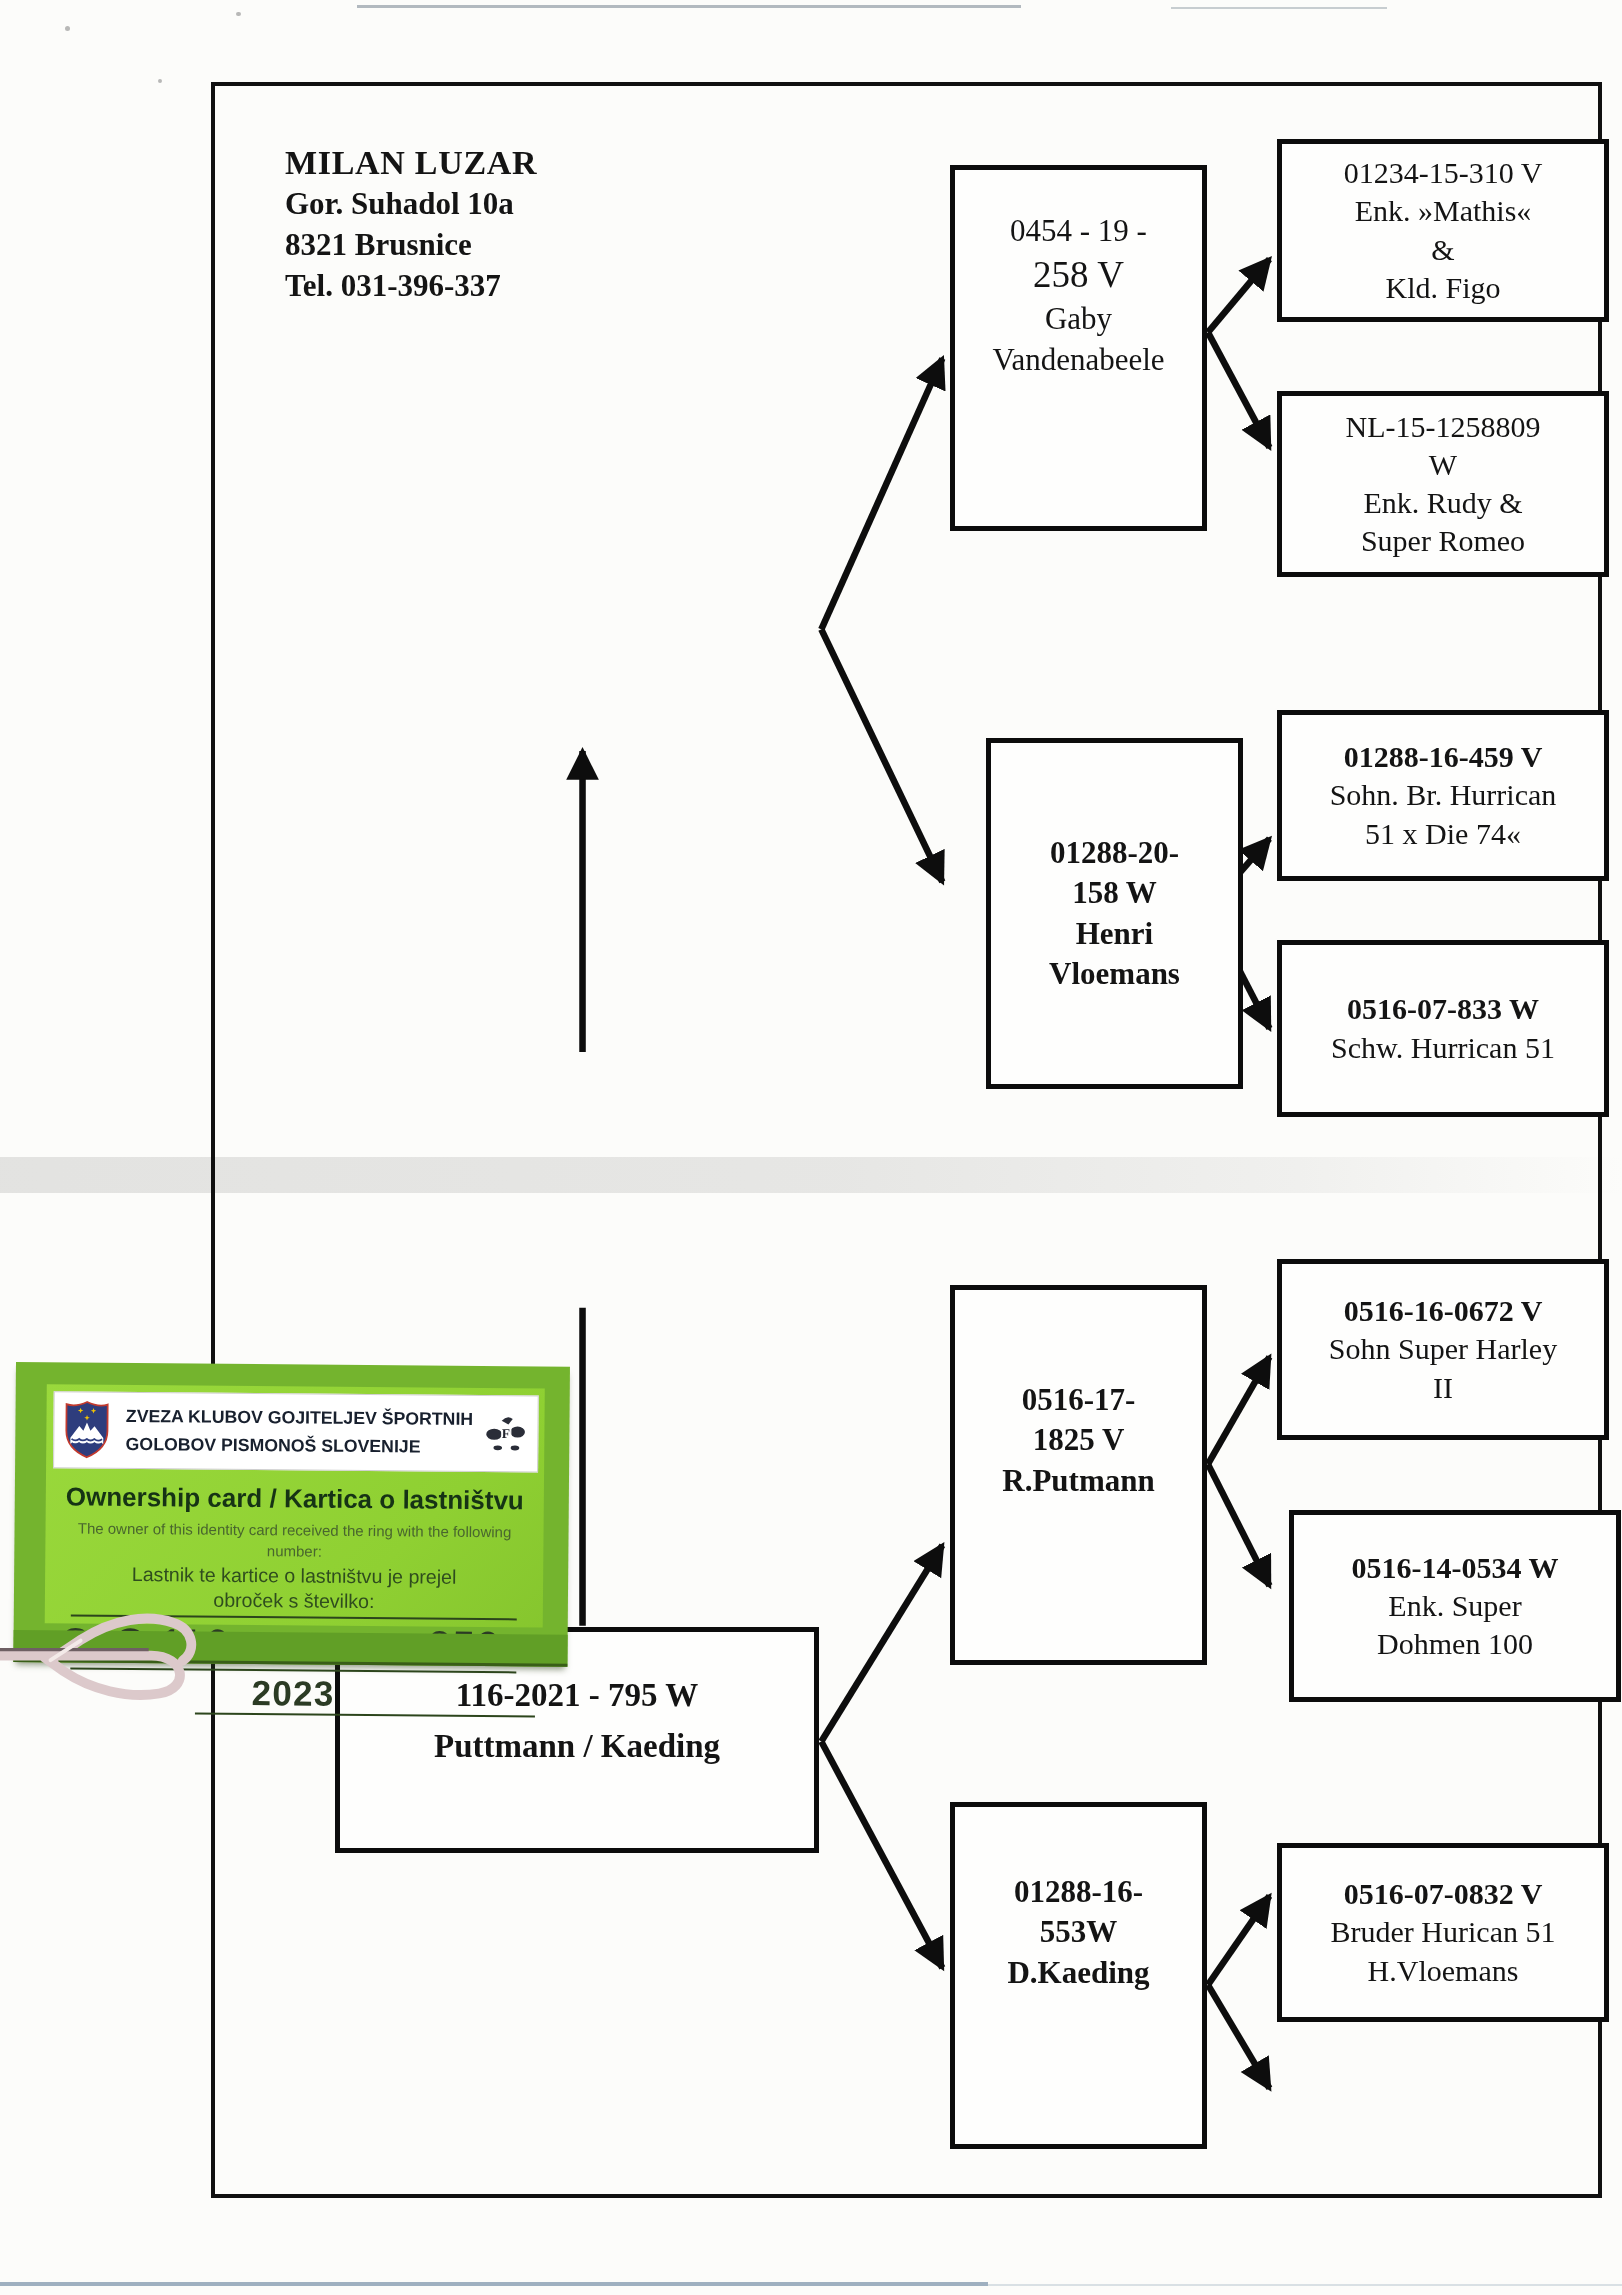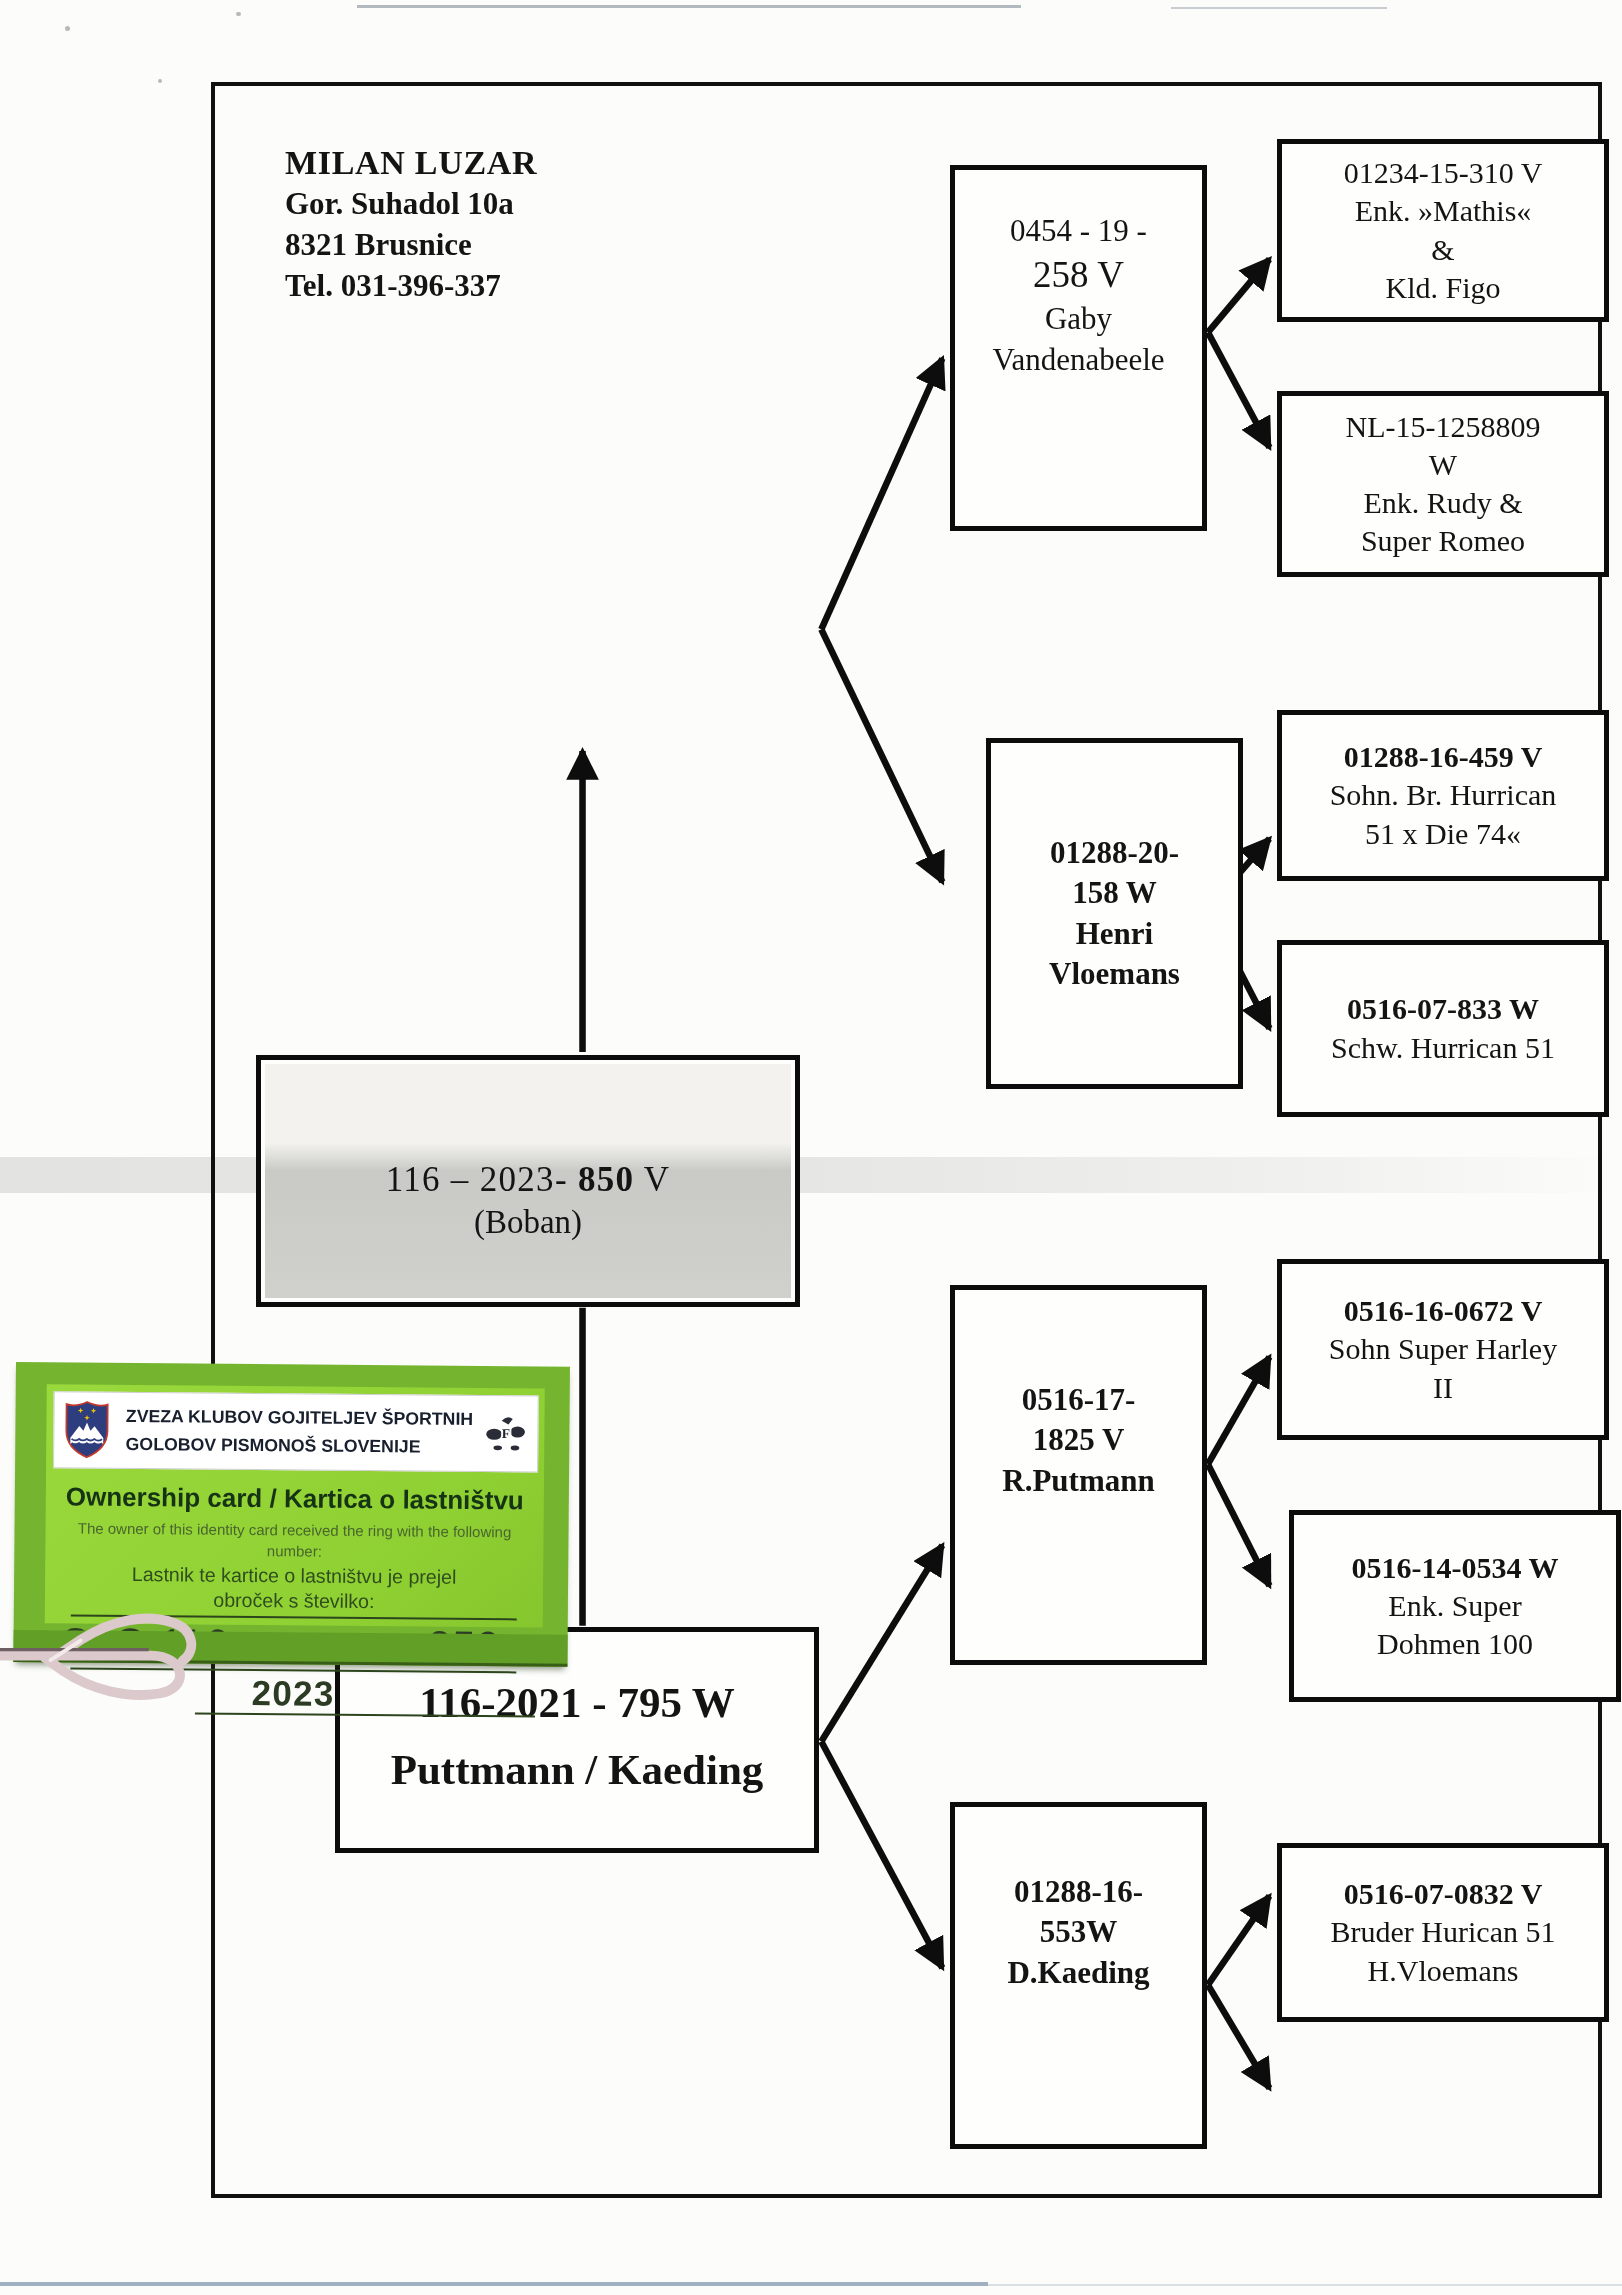--- a/index.html
+++ b/index.html
@@ -45,21 +45,21 @@
   #node-father .ln2,#node-father .ln3{font-size:27.5px;line-height:1.3;}
 
   #node-subject{left:256px;top:1055px;width:544px;height:252px;padding-top:98px;}
   #node-subject .tint{position:absolute;z-index:0;left:3.9px;right:3.9px;top:3.9px;bottom:3.9px;background:#f3f2ef;}
   #node-subject .gband{position:absolute;z-index:0;left:3.9px;right:3.9px;bottom:3.9px;height:64%;
       background:linear-gradient(180deg,rgba(203,203,200,0) 0%,#c9c9c6 18%,#d0d0cd 100%);}
   #node-subject .ln1{font-size:35px;letter-spacing:1.3px;}
   #node-subject .ln2{font-size:33px;}
 
   #node-mother{left:335px;top:1627px;width:484px;height:226px;padding-top:38px;}
-  #node-mother .ln{font-size:43px;font-weight:bold;line-height:1.55;}
+  #node-mother .ln{font-size:33px;font-weight:bold;line-height:1.55;}
 
   #node-ff{left:950px;top:165px;width:257px;height:366px;padding-top:41px;}
   #node-ff .ln{font-size:31px;line-height:1.3;}
   #node-ff .ln2{font-size:37px;}
 
   #node-fm{left:950px;top:738px;width:257px;height:351px;justify-content:center;margin-left:36px;}
   #node-fm .ln{font-size:31px;font-weight:bold;line-height:1.3;}
 
   #node-mf{left:950px;top:1285px;width:257px;height:380px;padding-top:90px;}
   #node-mf .ln{font-size:31px;font-weight:bold;line-height:1.3;}
@@ -150,26 +150,20 @@
       <line x1="1255" y1="2662" x2="1440" y2="2362" marker-end="url(#ah)"></line>
       <line x1="1255" y1="2662" x2="1440" y2="3008" marker-end="url(#ah)"></line>
       <line x1="1846" y1="2238" x2="1940" y2="2074" marker-end="url(#ah)"></line>
       <line x1="1846" y1="2238" x2="1940" y2="2424" marker-end="url(#ah)"></line>
       <line x1="1846" y1="3034" x2="1940" y2="2898" marker-end="url(#ah)"></line>
       <line x1="1846" y1="3034" x2="1940" y2="3192" marker-end="url(#ah)"></line>
     </g>
   </svg>
 
 
-  <div class="pnode" id="node-subject">
-    <div class="tint"></div>
-    <div class="gband"></div>
-    <div class="ln ln1"><span>116 – 2023- </span><span class="b">850</span><span> V</span></div>
-    <div class="ln ln2">(Boban)</div>
-  </div>
 
   <div class="pnode" id="node-mother">
     <div class="ln">116-2021 - 795 W</div>
     <div class="ln">Puttmann / Kaeding</div>
   </div>
 
   <div class="pnode" id="node-ff">
     <div class="ln ln1">0454 - 19 -</div>
     <div class="ln ln2">258 V</div>
     <div class="ln">Gaby</div>

